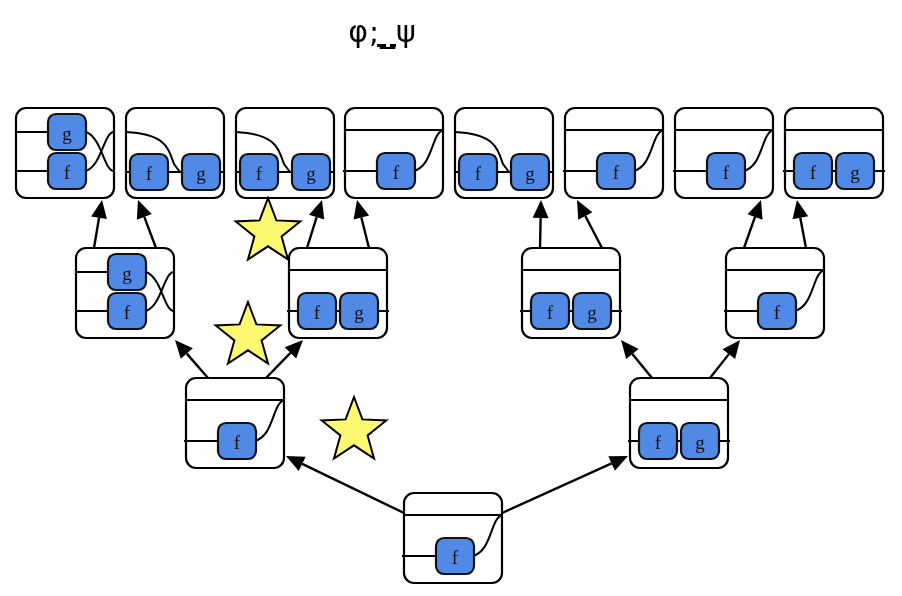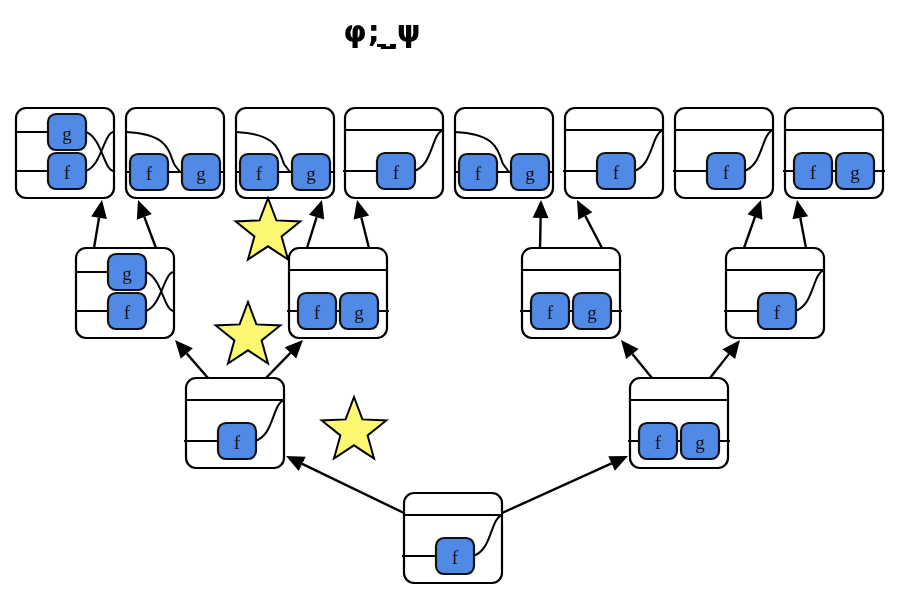--- a/index.html
+++ b/index.html
@@ -1,18 +1,18 @@
 <!DOCTYPE html>
 <html><head>
 <meta charset="utf-8">
 <style>
   html, body { margin:0; padding:0; background:#ffffff; }
   body { width:902px; height:596px; position:relative; overflow:hidden; font-family:"Liberation Serif", serif; }
   #title { position:absolute; left:0; top:14px; width:765px; text-align:center;
-           font-family:"DejaVu Sans", sans-serif; font-weight:bold; font-size:30px; color:#000; letter-spacing:1px; }
+           font-family:"DejaVu Sans", sans-serif; font-weight:normal; font-size:30px; color:#000; letter-spacing:1px; }
   #title span.u { text-decoration: underline; text-decoration-style: dashed; }
   svg#diagram { position:absolute; left:0; top:0; }
   .box { fill:#ffffff; stroke:#000; stroke-width:2.2; }
   .wire { fill:none; stroke:#000; stroke-width:2; }
   .node-rect { fill:#5189e6; stroke:#111; stroke-width:2.2; }
   .node-label { font-family:"Liberation Serif", serif; font-size:19px; fill:#111; text-anchor:middle; dominant-baseline:central; }
   .edge { stroke:#000; stroke-width:2.4; fill:none; }
   .arrowhead { fill:#000; }
   .star { fill:#fbf872; stroke:#000; stroke-width:2; stroke-linejoin:miter; }
 </style>

